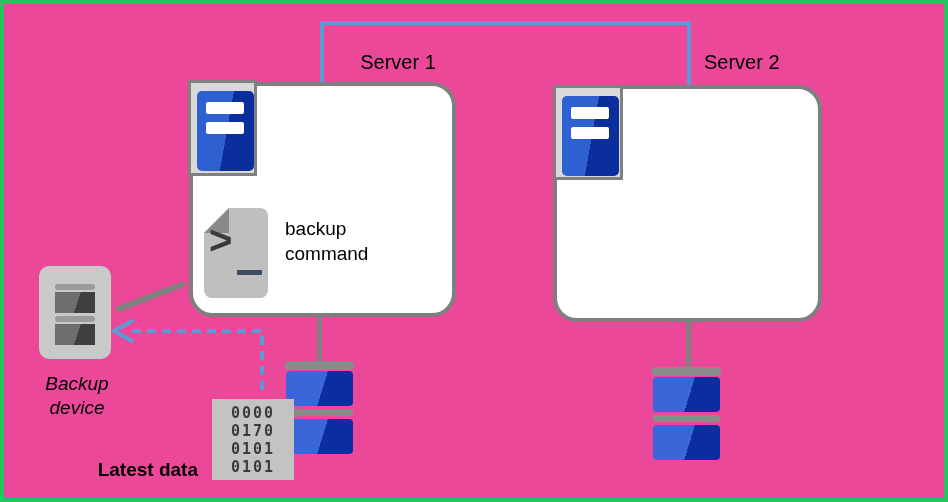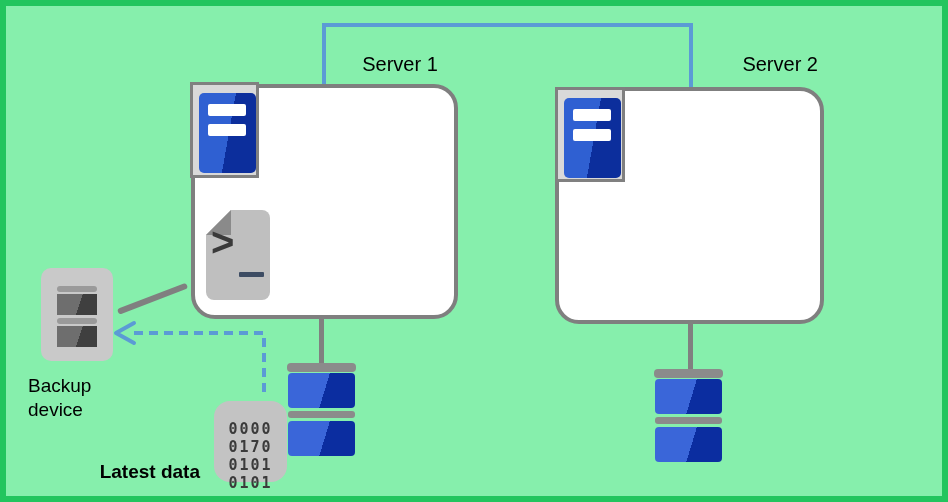--- a/index.html
+++ b/index.html
@@ -1,18 +1,18 @@
 <!DOCTYPE html>
 <html><head>
 <meta charset="utf-8">
 <style>
   html,body{margin:0;padding:0;background:#fff;}
   .canvas{
-    position:relative;width:948px;height:502px;background:#86efac;
-    border:6px solid #22c55e;box-sizing:border-box;overflow:hidden;
+    position:relative;width:948px;height:502px;background:#ec4899;
+    border:4px solid #22c55e;box-sizing:border-box;overflow:hidden;
     font-family:"Liberation Sans","DejaVu Sans",sans-serif;color:#000;
   }
   .abs{position:absolute;box-sizing:border-box;}
   
   .node-box{border:4px solid #7f7f7f;border-radius:24px;background:#fff;}
   
   .blue-seg{background:#5B9BD5;}
   
   .srv-frame{background:#d9d9d9;border:3px solid #808080;}
   .srv-tower{position:absolute;left:6px;top:8px;width:57px;height:80px;border-radius:5px;
@@ -32,21 +32,21 @@
     background:linear-gradient(108deg,#6e6e6e 55%,#3f3f3f 55%);}
   
   .doc-body{position:absolute;left:0;top:0;width:64px;height:90px;background:#bfbfbf;border-radius:8px;}
   .doc-cut{position:absolute;left:0;top:0;width:25px;height:25px;background:#fff;
     clip-path:polygon(0 0,100% 0,0 100%);}
   .doc-fold{position:absolute;left:0;top:0;width:25px;height:25px;background:#8a8a8a;
     clip-path:polygon(100% 0,100% 100%,0 100%);}
   .doc-prompt{position:absolute;left:5px;top:12px;font-size:40px;font-weight:bold;color:#3a3a3a;line-height:1;}
   .doc-cursor{position:absolute;left:33px;top:62px;width:25px;height:5px;background:#3d4c63;border-radius:1px;}
   
-  .bin-body{width:73px;height:81px;background:#c3c3c3;border-radius:16px;padding-top:19px;}
+  .bin-body{width:82px;height:81px;background:#c3c3c3;border-radius:0;padding-top:5px;}
   .bin-row{height:18px;line-height:18px;text-align:center;font-family:"DejaVu Sans Mono",monospace;
     font-weight:bold;font-size:15px;letter-spacing:2px;color:#3b3b3b;}
   
   .lbl{font-size:19px;line-height:24px;}
   .lbl-big{font-size:20px;line-height:24px;}
 </style>
 </head>
 <body>
 
 <div class="canvas">
@@ -55,21 +55,21 @@
   <div class="abs blue-seg" style="left:316px;top:17px;width:4px;height:61px;"></div>
   <div class="abs blue-seg" style="left:683px;top:17px;width:4px;height:64px;"></div>
 
   <div class="abs gray-line" style="left:112px;top:303px;width:74px;height:6px;border-radius:3px;
        transform:rotate(-21deg);transform-origin:left center;"></div>
 
   <div class="abs node-box" style="left:185px;top:78px;width:267px;height:235px;"></div>
   <div class="abs node-box" style="left:549px;top:81px;width:269px;height:237px;"></div>
 
   <div class="abs lbl-big" style="left:338px;top:46px;width:112px;text-align:center;">Server 1</div>
-  <div class="abs lbl-big" style="left:700px;top:46px;width:112px;text-align:right;">Server 2</div>
+  <div class="abs lbl-big" style="left:700px;top:46px;width:112px;text-align:left;">Server 2</div>
 
   <div class="abs srv-frame" style="left:184px;top:76px;width:69px;height:96px;">
     <div class="srv-tower">
       <div class="srv-bar" style="top:11px;"></div>
       <div class="srv-bar" style="top:31px;"></div>
     </div>
   </div>
 
   <div class="abs srv-frame" style="left:549px;top:81px;width:70px;height:95px;">
     <div class="srv-tower">
@@ -78,41 +78,42 @@
     </div>
   </div>
 
   <div class="abs" style="left:200px;top:204px;width:64px;height:90px;">
     <div class="doc-body"></div>
     <div class="doc-cut"></div>
     <div class="doc-fold"></div>
     <div class="doc-prompt">&gt;</div>
     <div class="doc-cursor"></div>
   </div>
+  <div class="abs lbl" style="left:281px;top:212px;width:105px;line-height:25px;">backup command</div>
 
   <div class="abs gray-line" style="left:313px;top:311px;width:5px;height:46px;"></div>
   <div class="abs gray-line" style="left:682px;top:316px;width:5px;height:47px;"></div>
 
   <div class="abs disk-cap" style="left:281px;top:357px;"></div>
   <div class="abs disk-unit" style="left:282px;top:367px;"></div>
   <div class="abs disk-mid" style="left:282px;top:405px;"></div>
   <div class="abs disk-unit" style="left:282px;top:415px;"></div>
 
   <div class="abs disk-cap" style="left:648px;top:363px;"></div>
   <div class="abs disk-unit" style="left:649px;top:373px;"></div>
   <div class="abs disk-mid" style="left:649px;top:411px;"></div>
   <div class="abs disk-unit" style="left:649px;top:421px;"></div>
 
   <div class="abs device-body" style="left:35px;top:262px;">
     <div class="dev-bar" style="top:18px;"></div>
     <div class="dev-mod" style="top:26px;"></div>
     <div class="dev-bar" style="top:50px;"></div>
     <div class="dev-mod" style="top:58px;"></div>
   </div>
-  <div class="abs lbl" style="left:22px;top:368px;width:102px;text-align:left;">Backup device</div>
+  <div class="abs lbl" style="left:22px;top:368px;width:102px;text-align:center;font-style:italic;">Backup device</div>
 
   <svg class="abs" style="left:98px;top:313px;" width="172" height="82" viewBox="0 0 172 82">
     <path d="M30 14 H160 V76" fill="none" stroke="#5B9BD5" stroke-width="4" stroke-dasharray="9 6"></path>
     <path d="M30 4 L12 14 L30 24" fill="none" stroke="#5B9BD5" stroke-width="4" stroke-linecap="round" stroke-linejoin="round"></path>
   </svg>
 
   <div class="abs bin-body" style="left:208px;top:395px;">
     <div class="bin-row">0000</div>
     <div class="bin-row">0170</div>
     <div class="bin-row">0101</div>

